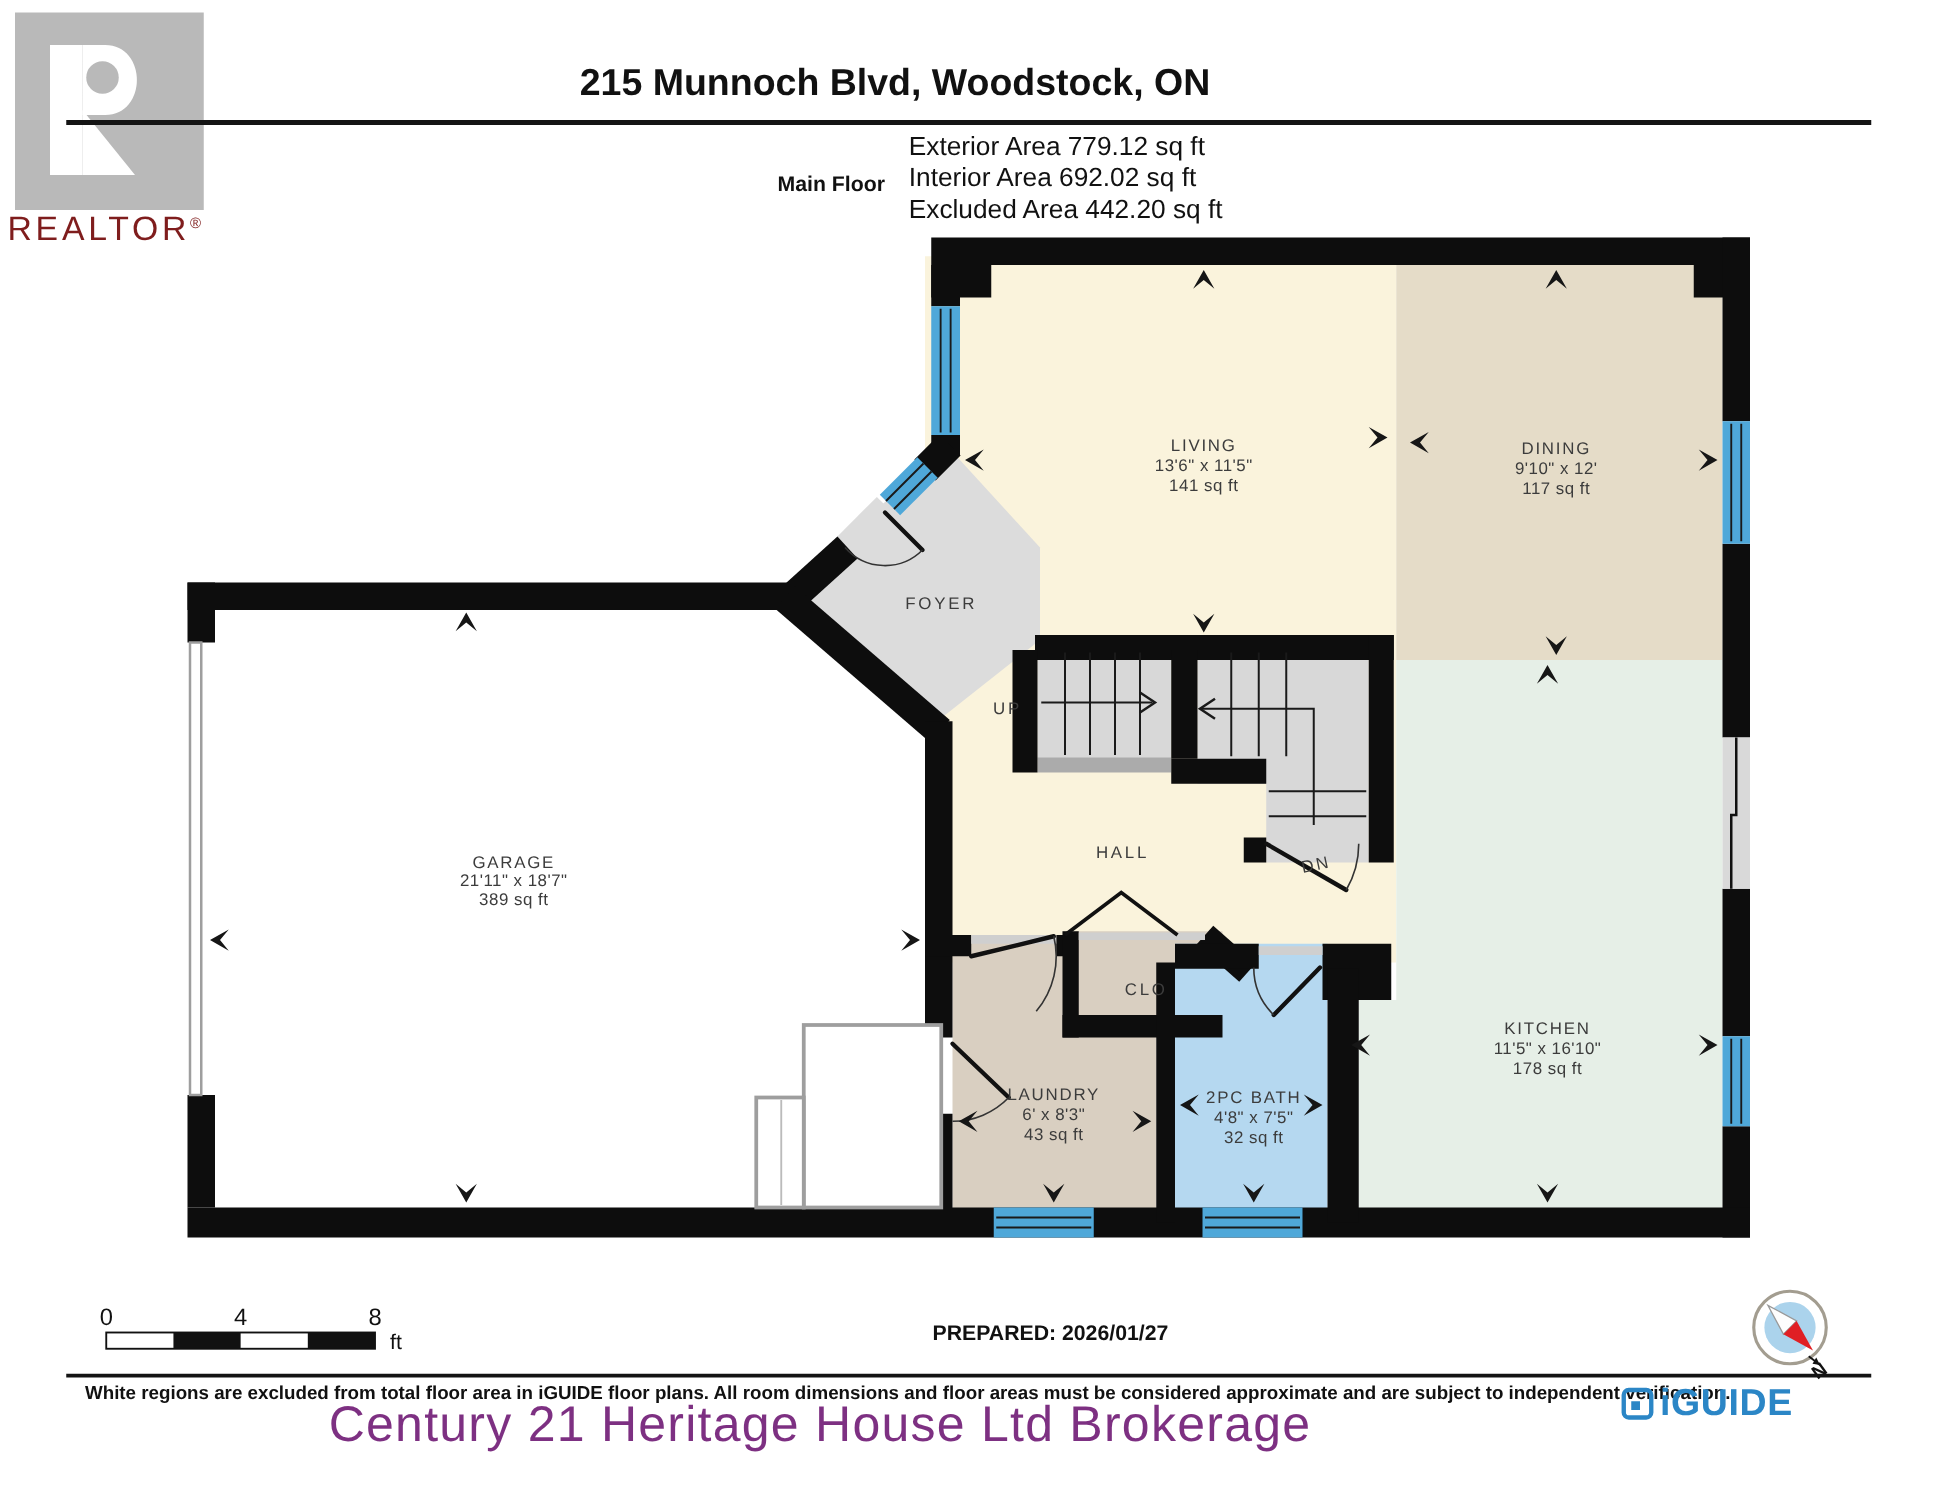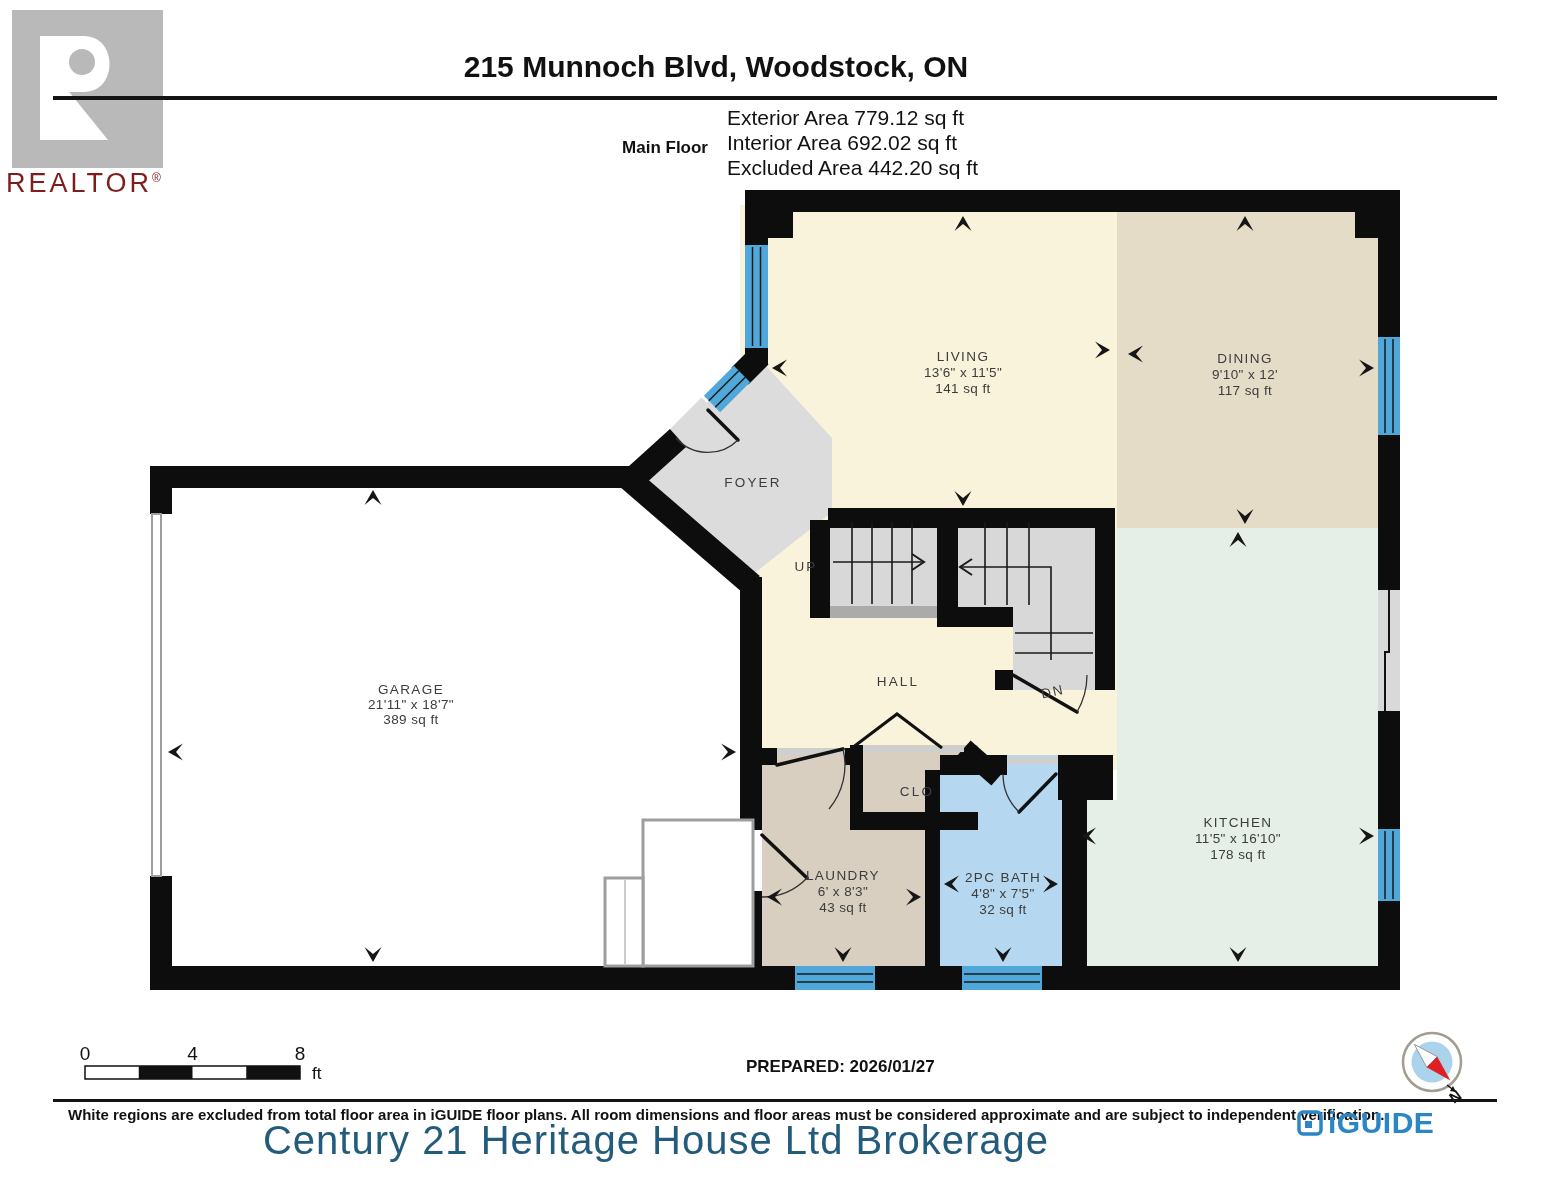--- a/index.html
+++ b/index.html
@@ -16,21 +16,21 @@
   
   .realtor-box{position:absolute;left:12px;top:10px;width:151px;height:158px;background:#b9b9b9;}
   .realtor-word{position:absolute;left:6px;top:168px;width:180px;font-size:27px;color:#7f1d1d;
         letter-spacing:3px;font-weight:400;}
   .realtor-word sup{font-size:12px;letter-spacing:0;}
   
   .prepared{position:absolute;left:698px;top:1057px;font-size:17px;font-weight:bold;color:#111;white-space:nowrap;margin-left:48px;}
   .disclaimer{position:absolute;left:68px;top:1106px;font-size:15px;font-weight:bold;color:#111;
         white-space:nowrap;z-index:3;}
   .watermark{position:absolute;left:0;top:1118px;width:1312px;text-align:center;font-size:40px;
-        color:#0c4a6e;letter-spacing:1px;z-index:2;opacity:.9;
+        color:#701a75;letter-spacing:1px;z-index:2;opacity:.9;
         text-shadow:0 0 5px rgba(255,255,255,.95);}
   .iguide{position:absolute;left:1296px;top:1106px;display:flex;align-items:center;gap:4px;z-index:4;}
   .iguide-text{font-size:30px;font-weight:bold;color:#2b86c6;letter-spacing:.5px;}
   
   .wall{fill:#0d0d0d;}
   .wall-line{stroke:#0d0d0d;fill:none;}
   .sill{fill:#cfcfcf;}
   .tread{stroke:#1a1a1a;stroke-width:1.6;fill:none;}
   .chev{stroke:#1a1a1a;stroke-width:2;fill:none;}
   .leaf{stroke:#111;stroke-width:3.5;stroke-linecap:round;}

